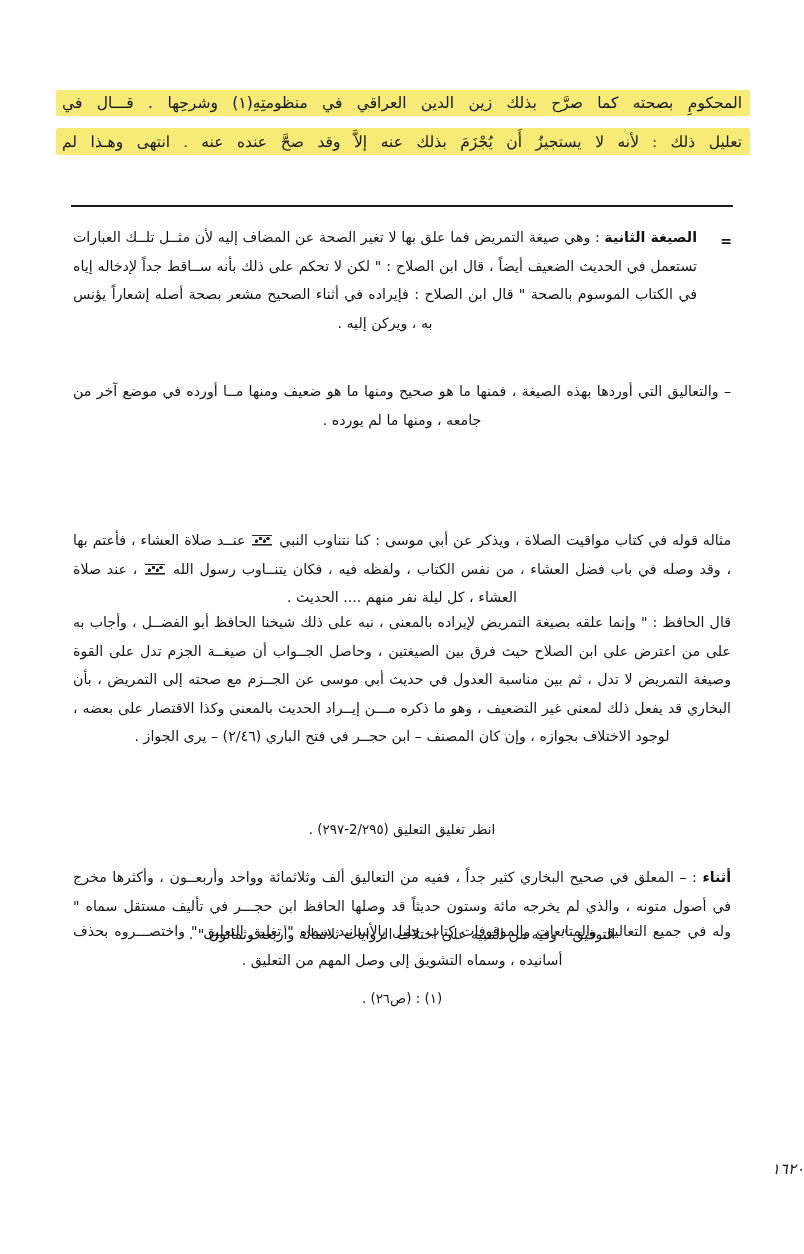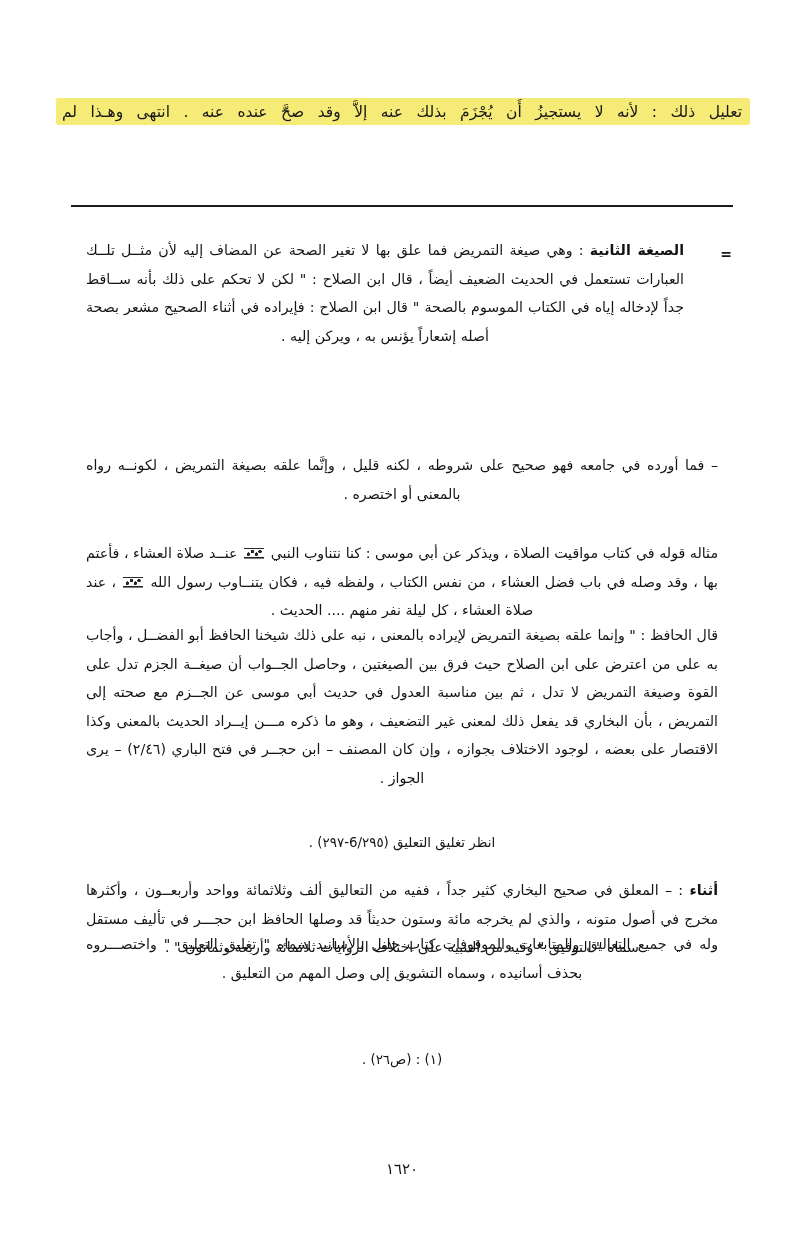--- a/index.html
+++ b/index.html
@@ -22,21 +22,21 @@
 
   
   .tblock {
     position: absolute;
     direction: rtl;
     text-align: justify;
     text-align-last: center;
     unicode-bidi: isolate;
   }
   .tblock p {
-    margin: 14px;
+    margin: 1px;
   }
 
   
   .hl-wrap {
     position: absolute;
     left: 62px;
     top: 88px;
     width: 680px;
   }
   .hl-line {
@@ -54,21 +54,21 @@
   }
   .hl-line .marker {
     position: absolute;
     z-index: 1;
     background: #f7ea70;
     border-radius: 2px;
     opacity: 0.95;
     filter: blur(0.3px);
   }
   .hl-line-1 { text-align: justify; text-align-last: justify; }
-  .hl-line-2 { text-align: justify; text-align-last: justify; }
+  .hl-line-2 { text-align: justify; text-align-last: justify; font-family: Liberation Serif, serif; }
 
   .hl-band-1 {
     left: -6px; right: -8px;
     top: 2px; height: 26px;
   }
   .hl-band-2 {
     left: -6px; right: -8px;
     top: 1px; height: 27px;
   }
 
@@ -119,41 +119,45 @@
     background-repeat: no-repeat;
     opacity: 0.92;
   }
 
   
   .folio {
     position: absolute;
     left: 0;
     right: 0;
     top: 1160px;
-    text-align: center;
     font-size: 15px;
     letter-spacing: 1px;
     color: #171717;
+    font-style: italic;
   }
 
   
   .scan-tint {
     position: absolute;
     inset: 0;
     pointer-events: none;
     background: rgba(255,255,255,0);
   }
 </style>
 </head>
 <body>
 
 <div class="page">
 
   <div class="hl-wrap">
 
+    <div class="hl-line hl-line-1">
+      <span class="marker hl-band-1"></span>
+      <span class="ink">المحكومِ بصحته كما صرَّح بذلك زين الدين العراقي في منظومتِهِ(١) وشرحِها . قـــال في</span>
+    </div>
 
     <div style="height:9px"></div>
 
     <div class="hl-line hl-line-2">
       <span class="marker hl-band-2"></span>
       <span class="ink">تعليل ذلك : لأنه لا يستجيزُ أَن يُجْزَمَ بذلك عنه إلاَّ وقد صحَّ عنده عنه . انتهى وهـذا لم</span>
     </div>
 
   </div>
 
@@ -161,45 +165,45 @@
 
   <div class="tblock body-text" style="left:72px; top:222px; width:660px; text-align-last:center;">
     <div style="position:relative;">
       <span class="bullet-mark">=</span>
       <p style="padding-right:34px;">
         <span class="bold">الصيغة الثانية</span><span> : وهي صيغة التمريض فما علق بها لا تغير الصحة عن المضاف إليه لأن مثــل تلــك العبارات تستعمل في الحديث الضعيف أيضاً ، قال ابن الصلاح : " لكن لا تحكم على ذلك بأنه ســاقط جداً لإدخاله إياه في الكتاب الموسوم بالصحة " قال ابن الصلاح : فإيراده في أثناء الصحيح مشعر بصحة أصله إشعاراً يؤنس به ، ويركن إليه .</span>
       </p>
     </div>
   </div>
 
-
-  <div class="tblock body-text" style="left:72px; top:437px; width:660px; text-align-last:center;">
-    <p>– فما أورده في جامعه فهو صحيح على شروطه ، لكنه قليل ، وإنَّما علقه بصيغة التمريض ، لكونــه رواه بالمعنى أو اختصره .</p>
-  </div>
+  <div class="tblock body-text" style="left:72px; top:376px; width:660px; text-align-last:center;">
+    <p>– والتعاليق التي أوردها بهذه الصيغة ، فمنها ما هو صحيح ومنها ما هو ضعيف ومنها مــا أورده في موضع آخر من جامعه ، ومنها ما لم يورده .</p>
+  </div>
+
 
   <div class="tblock body-text" style="left:72px; top:525px; width:660px; text-align-last:center;">
     <p>مثاله قوله في كتاب مواقيت الصلاة ، ويذكر عن أبي موسى : كنا نتناوب النبي <span class="sala"></span> عنــد صلاة العشاء ، فأعتم بها ، وقد وصله في باب فضل العشاء ، من نفس الكتاب ، ولفظه فيه ، فكان يتنــاوب رسول الله <span class="sala"></span> ، عند صلاة العشاء ، كل ليلة نفر منهم .... الحديث .</p>
   </div>
 
   <div class="tblock body-text" style="left:72px; top:607px; width:660px; text-align-last:center;">
     <p>قال الحافظ : " وإنما علقه بصيغة التمريض لإيراده بالمعنى ، نبه على ذلك شيخنا الحافظ أبو الفضــل ، وأجاب به على من اعترض على ابن الصلاح حيث فرق بين الصيغتين ، وحاصل الجــواب أن صيغــة الجزم تدل على القوة وصيغة التمريض لا تدل ، ثم بين مناسبة العدول في حديث أبي موسى عن الجــزم مع صحته إلى التمريض ، بأن البخاري قد يفعل ذلك لمعنى غير التضعيف ، وهو ما ذكره مـــن إيــراد الحديث بالمعنى وكذا الاقتصار على بعضه ، لوجود الاختلاف بجوازه ، وإن كان المصنف – ابن حجــر في فتح الباري (٢/٤٦) – يرى الجواز .</p>
   </div>
 
   <div class="tblock body-text sm" style="left:72px; top:815px; width:660px; text-align:center; text-align-last:center;">
-    <p>انظر تغليق التعليق (6/٢٩٥-٢٩٧) .</p>
+    <p>انظر تغليق التعليق (2/٢٩٥-٢٩٧) .</p>
   </div>
 
   <div class="tblock body-text" style="left:72px; top:862px; width:660px; text-align-last:center;">
     <p><span class="bold">أثناء</span> : – المعلق في صحيح البخاري كثير جداً ، ففيه من التعاليق ألف وثلاثمائة وواحد وأربعــون ، وأكثرها مخرج في أصول متونه ، والذي لم يخرجه مائة وستون حديثاً قد وصلها الحافظ ابن حجـــر في تأليف مستقل سماه " التوفيق " وفيه من التنبيه على اختلاف الروايات ثلاثمائة وأربعة وثمانون " .</p>
   </div>
 
   <div class="tblock body-text" style="left:72px; top:916px; width:660px; text-align-last:center;">
     <p>وله في جميع التعاليق والمتابعات والموقوفات كتاب جليل بالأسانيد سماه " تغليق التعليق " واختصـــروه بحذف أسانيده ، وسماه التشويق إلى وصل المهم من التعليق .</p>
   </div>
 
-  <div class="tblock body-text sm" style="left:72px; top:1032px; width:660px; text-align:center; text-align-last:center;">
+  <div class="tblock body-text sm" style="left:72px; top:984px; width:660px; text-align:center; text-align-last:center;">
     <p>(١) : (ص٢٦) .</p>
   </div>
 
   <div class="folio">١٦٢٠</div>
 
   <div class="scan-tint"></div>
 </div>
 
 </body></html>

